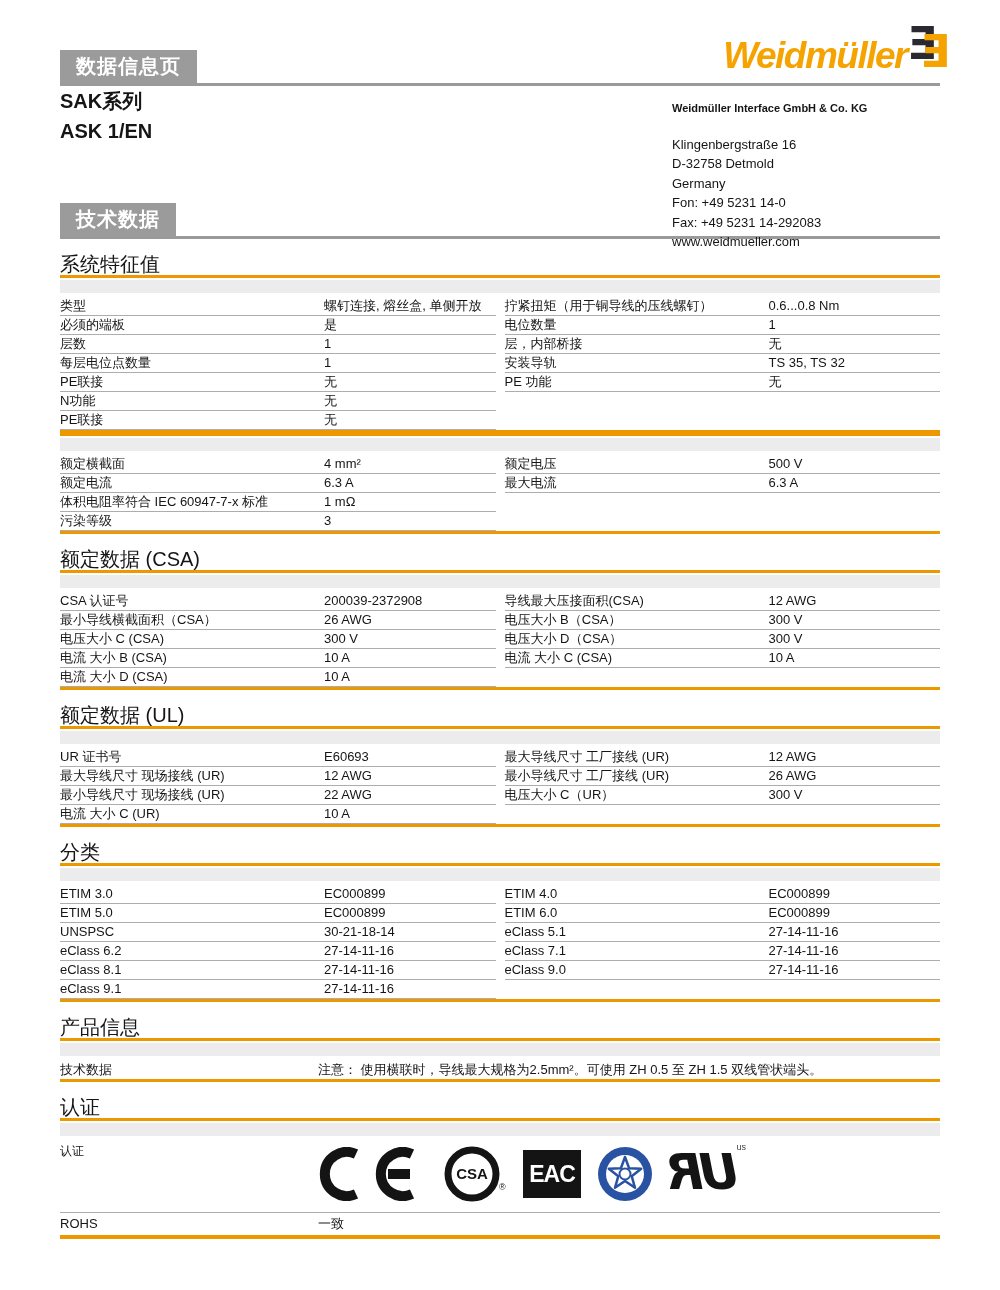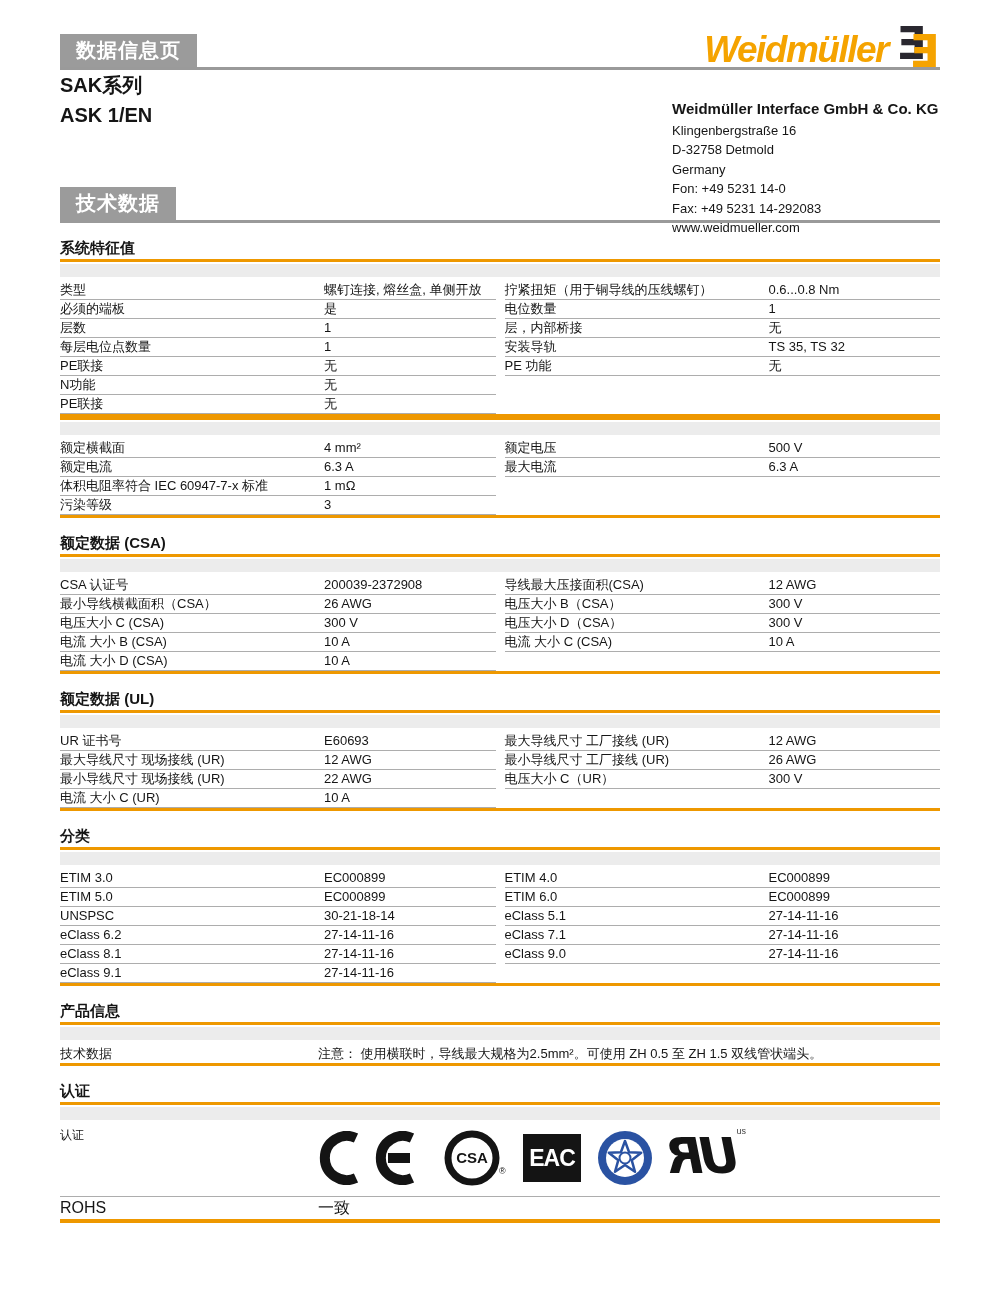--- a/index.html
+++ b/index.html
@@ -3,37 +3,37 @@
 <meta charset="utf-8">
 <style>
   html,body{margin:0;padding:0}
   body{
     width:1000px;height:1290px;overflow:hidden;background:#ffffff;
     font-family:"Liberation Sans",sans-serif;color:#151515;position:relative;
   }
   .content{padding:0 60px}
   
   .badge-wrap{border-bottom:3px solid #9a9a9a;line-height:0}
-  .badge-wrap.first{margin-top:34px}
+  .badge-wrap.first{margin-top:50px}
   .badge-wrap.second{margin-top:57px}
   .badge{display:inline-block;background:#9b9b9b;color:#fff;font-size:20px;font-weight:bold;
          padding:5px 16px 6px;line-height:22px;letter-spacing:1px}
   
-  .logo{position:absolute;top:22px;right:48px;display:flex;align-items:center;gap:8px}
+  .logo{position:absolute;top:22px;right:37px;display:flex;align-items:flex-end;}
   .logo-text{color:#f5a300;font-size:37px;font-weight:bold;font-style:italic;letter-spacing:-1.5px;line-height:44px}
   .logo-mark{position:relative;width:56px;height:56px}
   .lm{position:absolute;font-weight:bold;font-size:44px;line-height:44px;font-family:"DejaVu Sans",sans-serif}
   .lm-dark{color:#2a2830;left:0;top:0}
   .lm-orange{color:#f5a300;left:13px;top:8px}
   
   .titleblock{margin-top:0;font-size:20px;font-weight:bold;line-height:30px}
   .addr{position:absolute;left:672px;top:99px;font-size:13px;line-height:19.5px}
-  .addr .co{font-weight:bold;font-size:15px;margin-bottom:2px}
-  
-  section h2{font-size:15px;font-weight:bold;margin:16px 0 2px;line-height:18px}
+  .addr .co{font-weight:bold;font-size:11px;margin-bottom:16px}
+  
+  section h2{font-size:20px;font-weight:normal;margin:16px 0 2px;line-height:18px}
   .orule{height:3px;background:#ee9800}
   .orule.end{margin-top:0}
   .orule.final{height:4px}
   .gband{height:13px;background:#ececec;margin-top:2px;margin-bottom:4px}
   .cols{display:flex;gap:9px}
   .col{flex:1;min-width:0}
   .row{display:flex;align-items:baseline;border-bottom:1px solid #adadad;padding:2px 0;font-size:13px;line-height:14px}
   .row .lbl{flex:0 0 258px;padding-right:6px}
   .row .val{flex:1}
   
@@ -46,21 +46,21 @@
   .cert-logos{flex:1;display:flex;align-items:center;gap:14px}
   .k{fill:none;stroke:#141414;stroke-width:10}
   .csa-text{font-family:"Liberation Sans",sans-serif;font-weight:bold;font-size:15px;fill:#141414;text-anchor:middle}
   .csa-reg{font-size:9px;fill:#141414}
   .eac-text{font-family:"Liberation Sans",sans-serif;font-weight:bold;font-size:23px;fill:#ffffff;text-anchor:middle;letter-spacing:-1px}
   .ul-wrap{position:relative;width:92px;height:58px}
   .ul-ur{position:absolute;left:2px;top:0;display:inline-block;transform:scaleX(-1);
          font-weight:bold;font-style:italic;font-size:50px;line-height:54px;letter-spacing:-5px;color:#141414;
          font-family:"DejaVu Sans",sans-serif}
   .ul-us{position:absolute;right:14px;top:-3px;font-size:9px;color:#444}
-  .rohs-row{display:flex;font-size:16px;line-height:15px;padding:3px 0 4px}
+  .rohs-row{display:flex;font-size:13px;line-height:15px;padding:3px 0 4px}
   .rohs-row .lbl{flex:0 0 258px}
 </style>
 </head>
 <body>
 
 <div class="logo">
   <span class="logo-text">Weidmüller</span>
   <span class="logo-mark">
     <span class="lm lm-dark">Ǝ</span>
     <span class="lm lm-orange">Ǝ</span>

